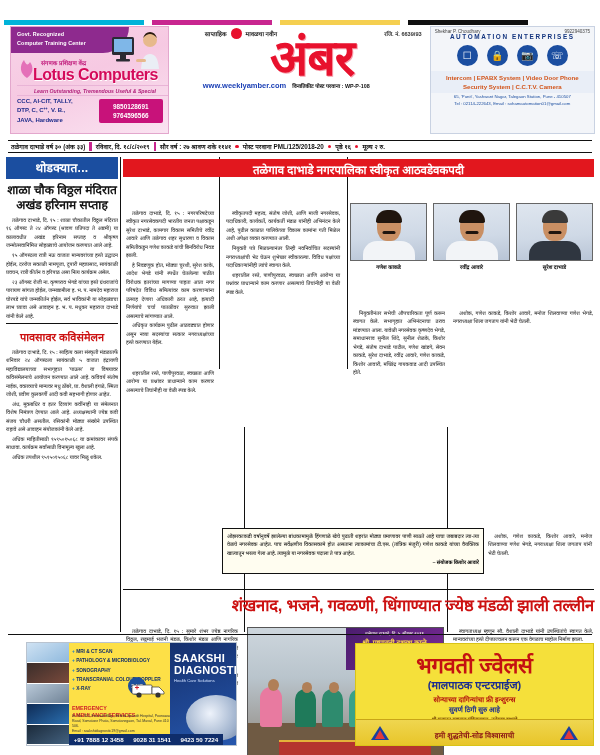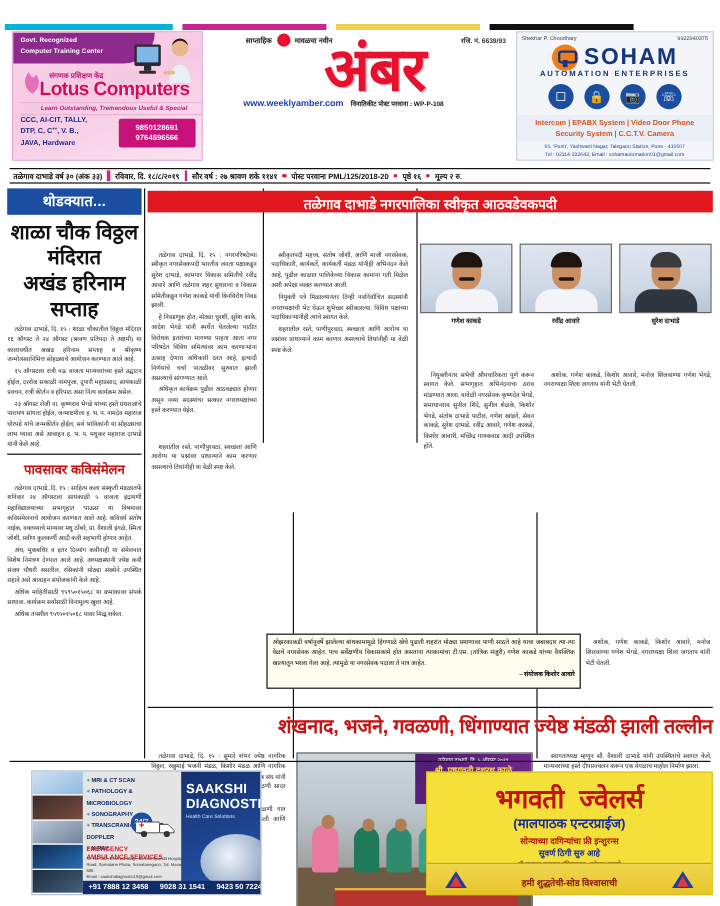--- a/index.html
+++ b/index.html
@@ -115,21 +115,21 @@
 
   .col-left { position:absolute; left:6px; top:0; width:112px; }
   .vrule { position:absolute; top:0; width:1px; background:#111; }
 
   
   .sec-head {
     background:#1b4ea0; color:#fff; text-align:center; font-size:12px;
     font-weight:bold; padding:2px 0 3px; letter-spacing:.3px;
   }
   .sub-head {
-    text-align:center; font-size:17px; font-weight:bold; color:#111;
+    text-align:center; font-size:12px; font-weight:bold; color:#111;
     line-height:1.25; padding:4px 1px 3px;
   }
   .sub-head.red { color:#cc1111; font-size:11px; }
   .hr-b { border-top:1.3px solid #111; margin:3px 0; }
   .body-txt {
     font-size:5.2px; line-height:1.62; color:#1a1a1a; text-align:justify;
     text-indent:6px; font-family:"Liberation Serif", serif;
   }
   .body-txt p { margin-bottom:1.5px; }
 
@@ -196,22 +196,22 @@
   .bp-mat { position:absolute; left:16%; bottom:4px; width:78%; height:15px; background:#b5342e; border-top:2px solid #e4b23a; }
   .sari { position:absolute; bottom:32px; border-radius:12px 12px 3px 3px; }
   .bp-head { position:absolute; border-radius:50%; background:#b07f57; }
 
   
   .caps { position:absolute; left:123px; top:606px; width:471px; font-size:5.2px;
           line-height:1.6; font-family:"Liberation Serif", serif; color:#1a1a1a; }
 
   
   .ad-saakshi {
-    position:absolute; left:26px; top:642px; width:192px; height:104px;
-    border:1px solid #b9c3cf; background:#e5e5e5; display:flex; overflow:hidden;
+    position:absolute; left:26px; top:642px; width:211px; height:104px;
+    border:1px solid #b9c3cf; background:#fde047; display:flex; overflow:hidden;
   }
   .sk-left { width:42px; display:flex; flex-direction:column; }
   .sk-thumb { flex:1; border-bottom:1px solid #fff; }
   .sk-mid { flex:1; position:relative; padding:4px 3px; }
   .sk-list { font-size:4.8px; font-weight:bold; color:#0f2d6b; line-height:1.95; }
   .sk-list li { list-style:none; }
   .sk-plus { color:#1f7fc4; font-weight:bold; }
   .sk-emg { position:absolute; left:3px; bottom:25px; font-size:5.4px; font-weight:bold; color:#d0202a; line-height:1.4; }
   .sk-addr { position:absolute; left:3px; bottom:11px; font-size:3.5px; color:#333; line-height:1.45; width:104px; }
   .sk-24 { position:absolute; right:24px; top:34px; width:18px; height:18px; border-radius:50%; background:#1d4f9c; color:#fff; font-size:6px; display:flex; align-items:center; justify-content:center; font-weight:bold;}
@@ -223,21 +223,21 @@
   .sk-phones {
     position:absolute; left:42px; bottom:0; width:154px; height:11px; background:#0f2d6b;
     color:#fff; font-size:6.2px; font-weight:bold; display:flex; align-items:center;
     justify-content:space-around;
   }
 
   .ad-bhagwati {
     position:absolute; left:355px; top:643px; width:239px; height:103px;
     background:#f5e03a; border:1px solid #d9c318; position:absolute; overflow:hidden; text-align:center;
   }
-  .bj-title { font-size:22px; font-weight:bold; color:#c41111; margin-top:5px; letter-spacing:-.3px;font-family:Liberation Mono, monospace; }
+  .bj-title { font-size:22px; font-weight:bold; color:#c41111; margin-top:5px; letter-spacing:-.3px; }
   .bj-sub { font-size:11px; font-weight:bold; color:#1b2d8f; margin-top:-2px; }
   .bj-l1 { font-size:7px; font-weight:bold; color:#b5130f; margin-top:3px; }
   .bj-l2 { font-size:7px; font-weight:bold; color:#1b2d8f; margin-top:1px; }
   .bj-l3 { font-size:5px; font-weight:bold; color:#7a4a06; margin-top:2px; }
   .bj-strip { position:absolute; left:0; bottom:0; width:100%; height:26px;
               background:linear-gradient(180deg,#efd64f,#e8c52a); border-top:1.5px solid #c9a516; }
   .bj-tag { position:absolute; left:0; bottom:5px; width:100%; font-size:7.5px; font-weight:bold; color:#8a1414; }
   .bj-logo { position:absolute; bottom:4px; width:20px; height:16px; }
   .bj-logo.l { left:14px; } .bj-logo.r { right:14px; }
 
@@ -304,24 +304,20 @@
         <span class="np-url">www.weeklyamber.com</span>
         <span class="np-post">विनातिकीट पोस्ट परवाना : WP-P-108</span>
       </div>
     </div>
 
     <div class="ad-soham">
       <div class="soham-top">
         <span>Shekhar P. Choudhary</span>
         <span>9922940375</span>
       </div>
-      <div class="soham-brand">
-        <span class="soham-logo"></span>
-        <span class="soham-word">SOHAM</span>
-      </div>
       <div class="soham-sub">AUTOMATION ENTERPRISES</div>
       <div class="soham-icons">
         <span class="soham-ic">☐</span>
         <span class="soham-ic">🔒</span>
         <span class="soham-ic">📷</span>
         <span class="soham-ic">☏</span>
       </div>
       <div class="soham-services">
         <div>Intercom | EPABX System | Video Door Phone</div>
         <div>Security System | C.C.T.V. Camera</div>

